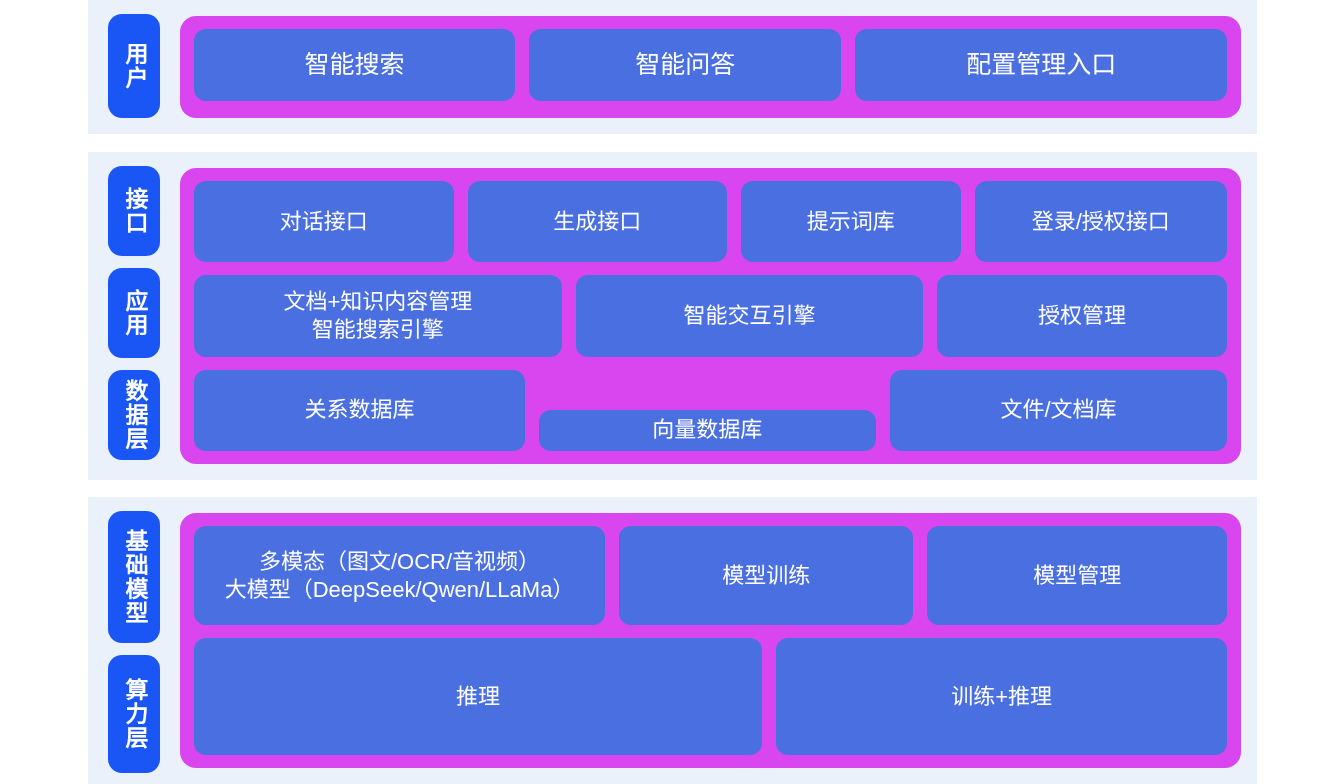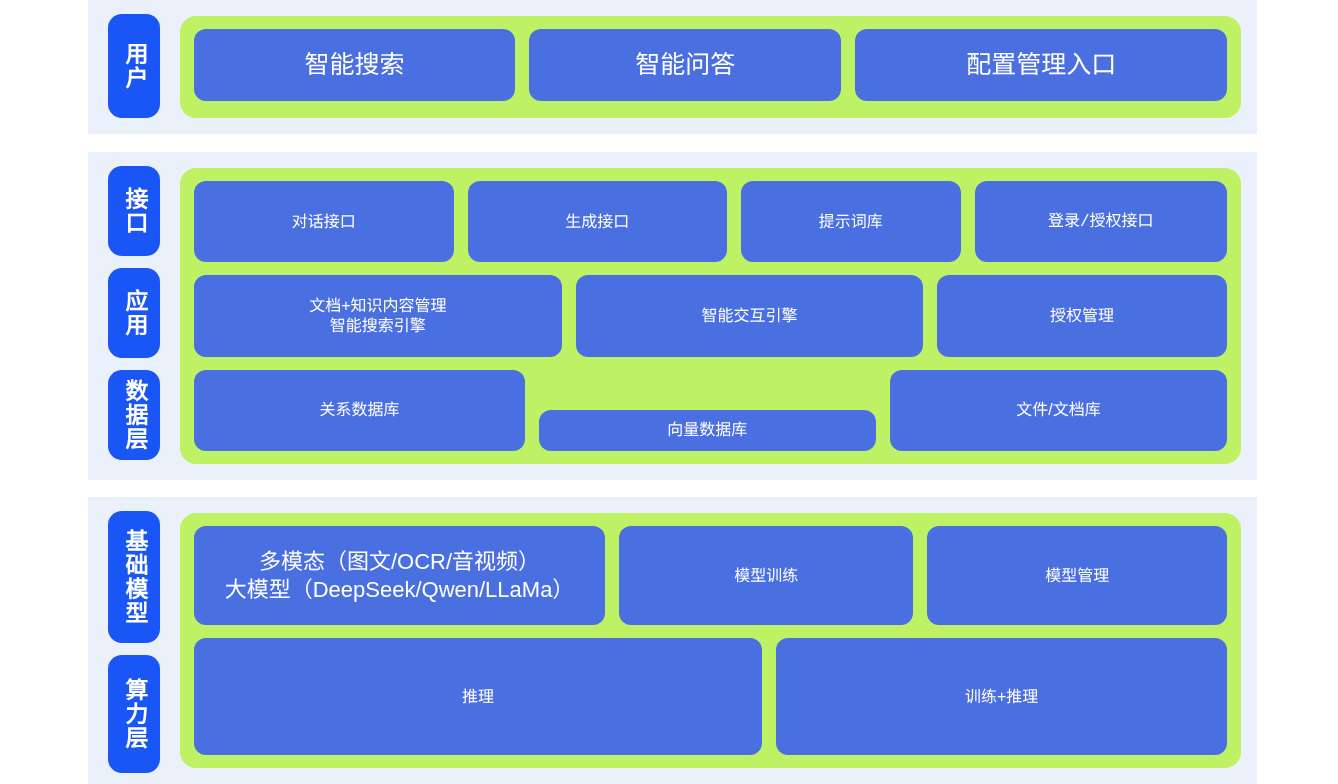--- a/index.html
+++ b/index.html
@@ -70,21 +70,21 @@
   .sec-platform .label-rail { justify-content: flex-start; padding-top: 14px; gap: 12px; }
   .sec-platform .rail-pill  { height: 90px; }
 
   .sec-infra .label-rail { justify-content: flex-start; padding-top: 14px; gap: 12px; }
   .sec-infra .rail-pill.tall  { height: 132px; }
   .sec-infra .rail-pill.short { height: 118px; }
 
   
   .card {
     flex: 1 1 auto;
-    background: #bef264;
+    background: #d946ef;
     border-radius: 16px;
     margin: 16px 16px 16px 0;
     padding: 13px 14px;
     box-sizing: border-box;
     display: flex;
     flex-direction: column;
     gap: 13px;
   }
 
   .row {
@@ -96,41 +96,41 @@
 
   
   .box {
     background: #4a6fe0;
     border-radius: 12px;
     color: #ffffff;
     display: flex;
     align-items: center;
     justify-content: center;
     text-align: center;
-    font-size: 16px;
+    font-size: 22px;
     line-height: 1.26;
     box-sizing: border-box;
     padding: 6px 8px;
     white-space: pre-line;
   }
 
   .sec-user .box   { font-size: 25px; height: 72px; }
   .sec-user .row   { flex: 0 0 auto; }
 
   
   .u1 { flex: 1.03 1 0; }
   .u2 { flex: 1.00 1 0; text-align: center; }
   .u3 { flex: 1.20 1 0; }
 
   
   .i1 { flex: 1.03 1 0; }
   .i2 { flex: 1.03 1 0; }
   .i3 { flex: 1.03 1 0; }
   .i4 { flex: 0.86 1 0; }
-  .i5 { flex: 1.00 1 0; font-family: Liberation Mono, monospace; }
+  .i5 { flex: 1.00 1 0; }
 
   
   .a1 { flex: 1.22 1 0; }
   .a2 { flex: 1.15 1 0; }
   .a3 { flex: 0.95 1 0; }
   .a4 { flex: 0.95 1 0; }
 
   
   .d1 { flex: 1.00 1 0; }
   .d2 { flex: 1.02 1 0; margin-top: 40px; }

